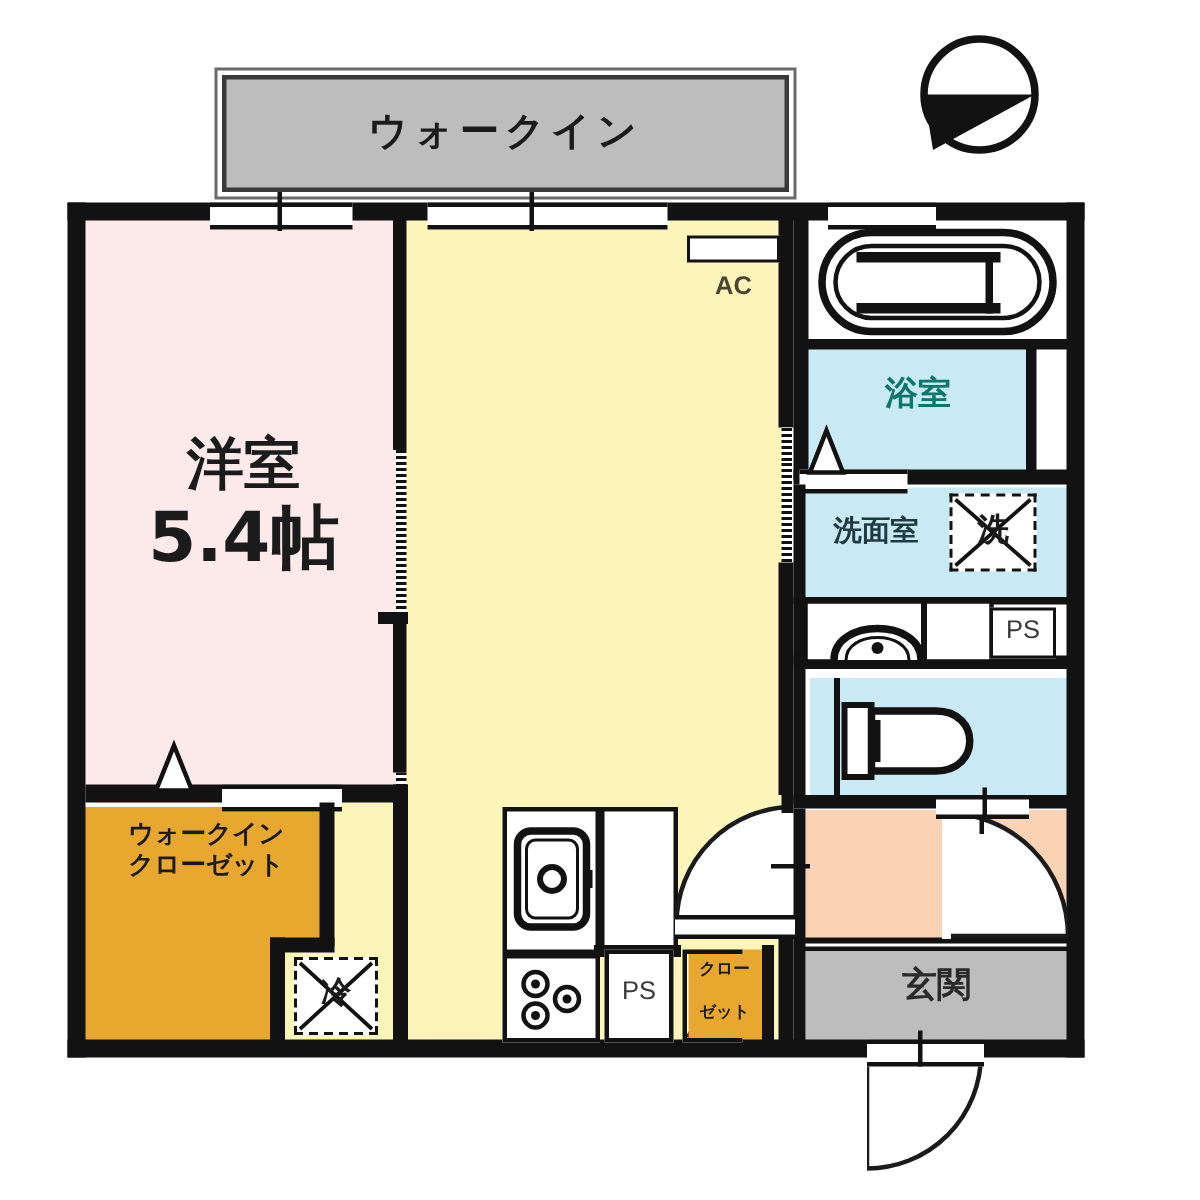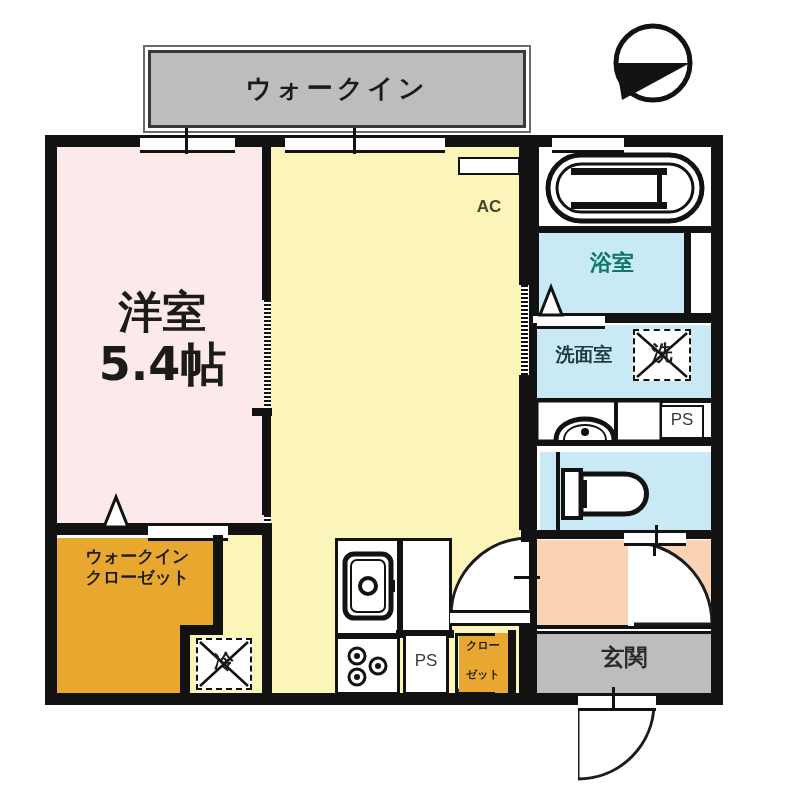--- a/index.html
+++ b/index.html
@@ -225,21 +225,21 @@
   <div class="dash" style="left:196px;top:638px;width:56px;height:52px;"></div>
   <div class="abs" style="left:196px;top:638px;width:56px;height:52px;">
     <svg width="56" height="52" viewBox="0 0 56 52">
       <line x1="4" y1="4" x2="52" y2="48" stroke="#121212" stroke-width="2.5"></line>
       <line x1="52" y1="4" x2="4" y2="48" stroke="#121212" stroke-width="2.5"></line>
     </svg>
   </div>
   <div class="lbl lbl-sm" style="left:196px;top:651px;width:56px;font-size:20px;">冷</div>
 
   <div class="box2" style="left:458px;top:157px;width:62px;height:18px;"></div>
-  <div class="lbl lbl-ac" style="left:458px;top:198px;width:62px;">AC</div>
+  <div class="lbl lbl-ac" style="left:458px;top:182px;width:62px;">AC</div>
 
   <div class="arcwrap" style="left:447px;top:536px;width:82px;height:82px;">
     <svg width="82" height="82" viewBox="0 0 82 82">
       <path d="M82 2 A 78 78 0 0 0 4 80 L82 80 Z" fill="#ffffff" stroke="#1b1b1b" stroke-width="3"></path>
       <rect x="76" y="0" width="6" height="82" fill="#ffffff"></rect>
     </svg>
   </div>
   <div class="w" style="left:521px;top:530px;width:8px;height:12px;"></div>
   <div class="tick" style="left:514px;top:576px;width:26px;height:3px;"></div>
   <div class="win" style="left:450px;top:610px;width:80px;height:10px;"></div>
@@ -259,21 +259,21 @@
     </svg>
   </div>
   <div class="win" style="left:578px;top:693px;width:78px;height:12px;"></div>
   <div class="tick" style="left:612px;top:687px;width:3px;height:24px;"></div>
 
   <div class="win" style="left:560px;top:437px;width:0px;height:0px;"></div>
 
   <div class="tick" style="left:655px;top:525px;width:3px;height:20px;"></div>
 
   <div class="lbl lbl-big" style="left:60px;top:290px;width:205px;">
-    <div style="font-size:44px;">洋室</div>
+    <div style="font-size:38px;">洋室</div>
     <div style="font-size:46px;margin-top:6px;">5.4帖</div>
   </div>
 
 
   <div class="lbl lbl-bath" style="left:538px;top:252px;width:148px;">浴室</div>
   <div class="lbl lbl-sen" style="left:534px;top:345px;width:100px;">洗面室</div>
   <div class="lbl lbl-gen" style="left:537px;top:646px;width:175px;">玄関</div>
 
   <div class="lbl lbl-wic" style="left:55px;top:546px;width:165px;">
     <div>ウォークイン</div>

